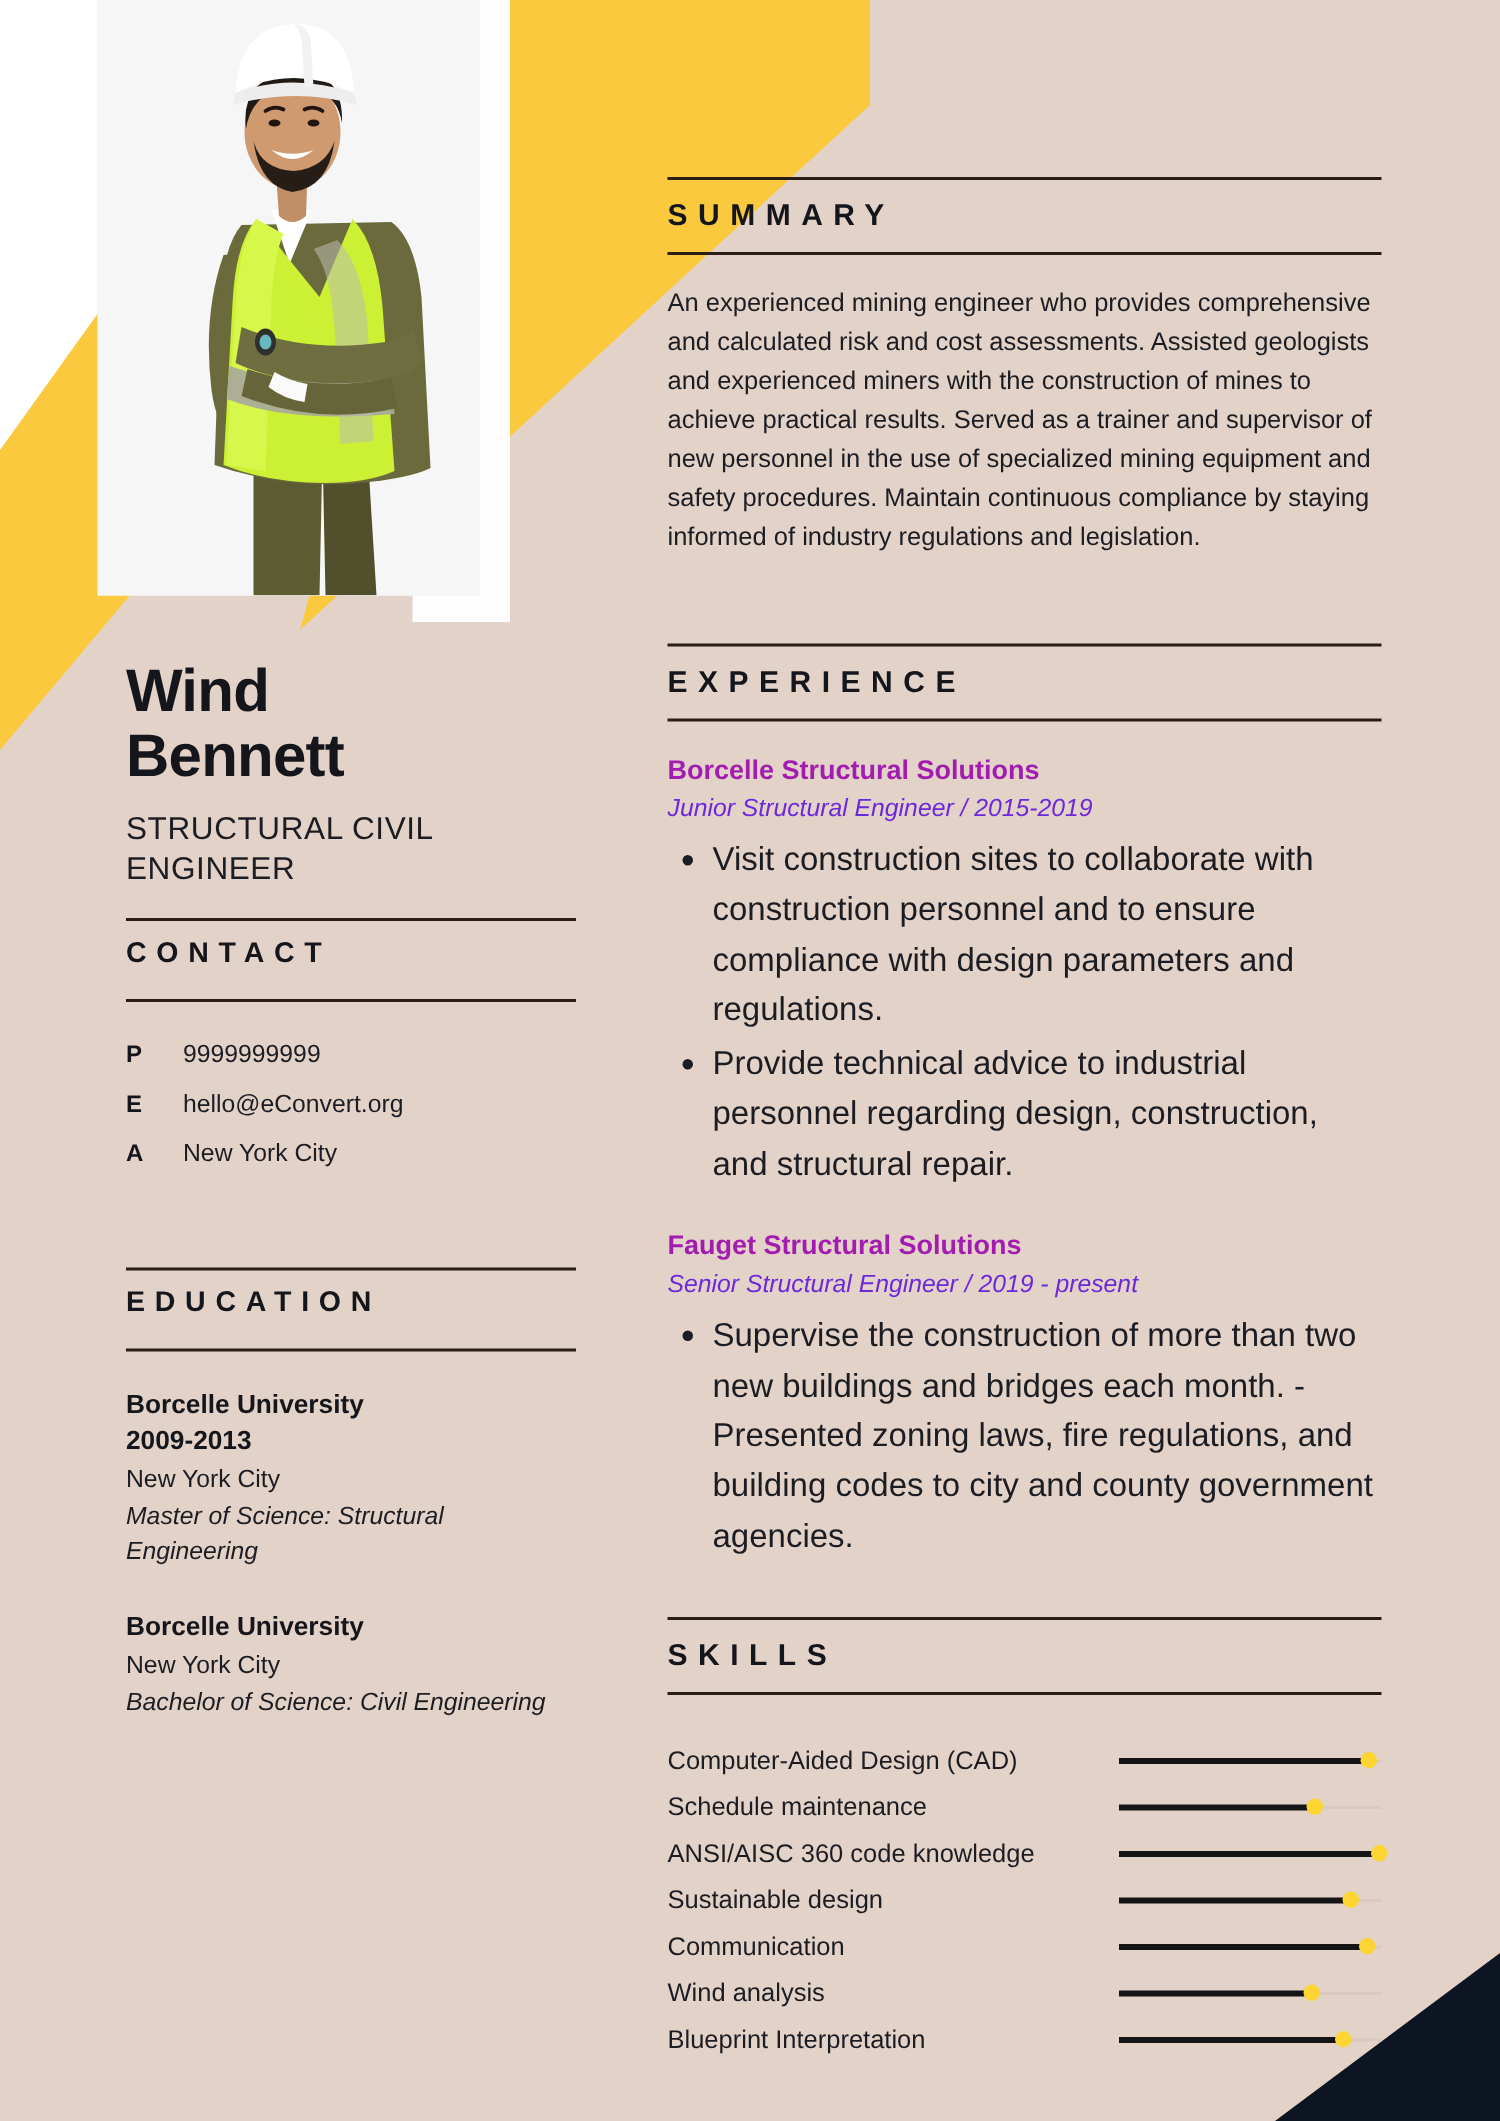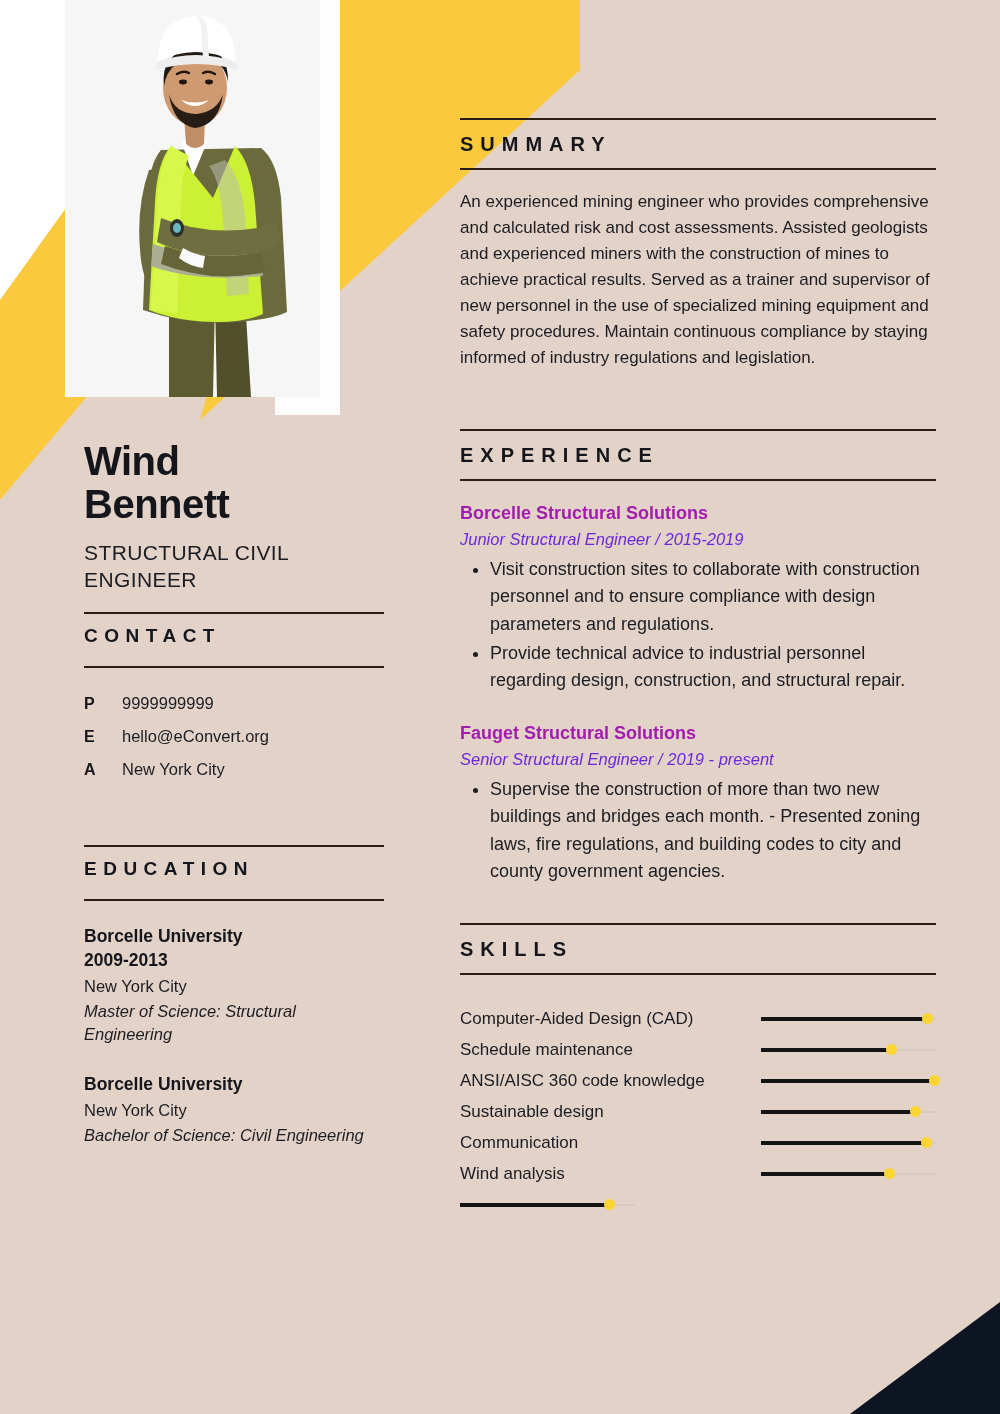--- a/index.html
+++ b/index.html
@@ -43,21 +43,21 @@
 
   
   #photo {
     position:absolute; left:65px; top:0; width:255px; height:397px;
     overflow:hidden; background:#f4f4f5;
   }
   #photo svg { display:block; width:100%; height:100%; }
 
   
   .left-col  { position:absolute; left:84px; top:440px; width:300px; }
-  .right-col { position:absolute; left:460px; top:118px; width:476px; }
+  .right-col { position:absolute; left:445px; top:118px; width:476px; }
 
   
   .name {
     font-size:40px; font-weight:bold; line-height:1.08;
     letter-spacing:-0.5px; color:#14161c;
   }
   .role {
     margin-top:14px; font-size:21px; line-height:1.28;
     letter-spacing:0.4px; color:#1b1d23;
   }
@@ -91,21 +91,21 @@
     margin-top:19px; font-size:17px; line-height:1.53; color:#1b1d23;
   }
 
   
   .exp-wrap { margin-top:22px; }
   .exp-block + .exp-block { margin-top:28px; }
   .exp-company { font-size:18px; font-weight:bold; color:#a21caf; }
   .exp-meta { font-size:16.5px; font-style:italic; margin-top:6px; color:#6d28d9; }
   .exp-points { margin-top:7px; padding-left:30px; }
   .exp-points li {
-    font-size:18px; line-height:1.52; color:#1b1d23; margin-bottom:2px;
+    font-size:22px; line-height:1.52; color:#1b1d23; margin-bottom:2px;
   }
 
   
   .skills-wrap { margin-top:28px; }
   .skill-row {
     display:flex; align-items:center; height:31px;
   }
   .skill-name { font-size:17px; color:#1b1d23; flex:1 1 auto; }
   .skill-meter {
     position:relative; width:175px; flex:0 0 175px; height:12px;
@@ -310,20 +310,21 @@
         </div>
         <div class="skill-row">
           <span class="skill-name">Wind analysis</span>
           <span class="skill-meter">
             <span class="skill-track"></span>
             <span class="skill-fill" style="width: 73%;"></span>
             <span class="skill-dot" style="left: 73%;"></span>
           </span>
         </div>
         <div class="skill-row">
+          <span class="skill-name">Blueprint Interpretation</span>
           <span class="skill-meter">
             <span class="skill-track"></span>
             <span class="skill-fill" style="width: 85%;"></span>
             <span class="skill-dot" style="left: 85%;"></span>
           </span>
         </div>
       </div>
   </div>
 </div>
 

